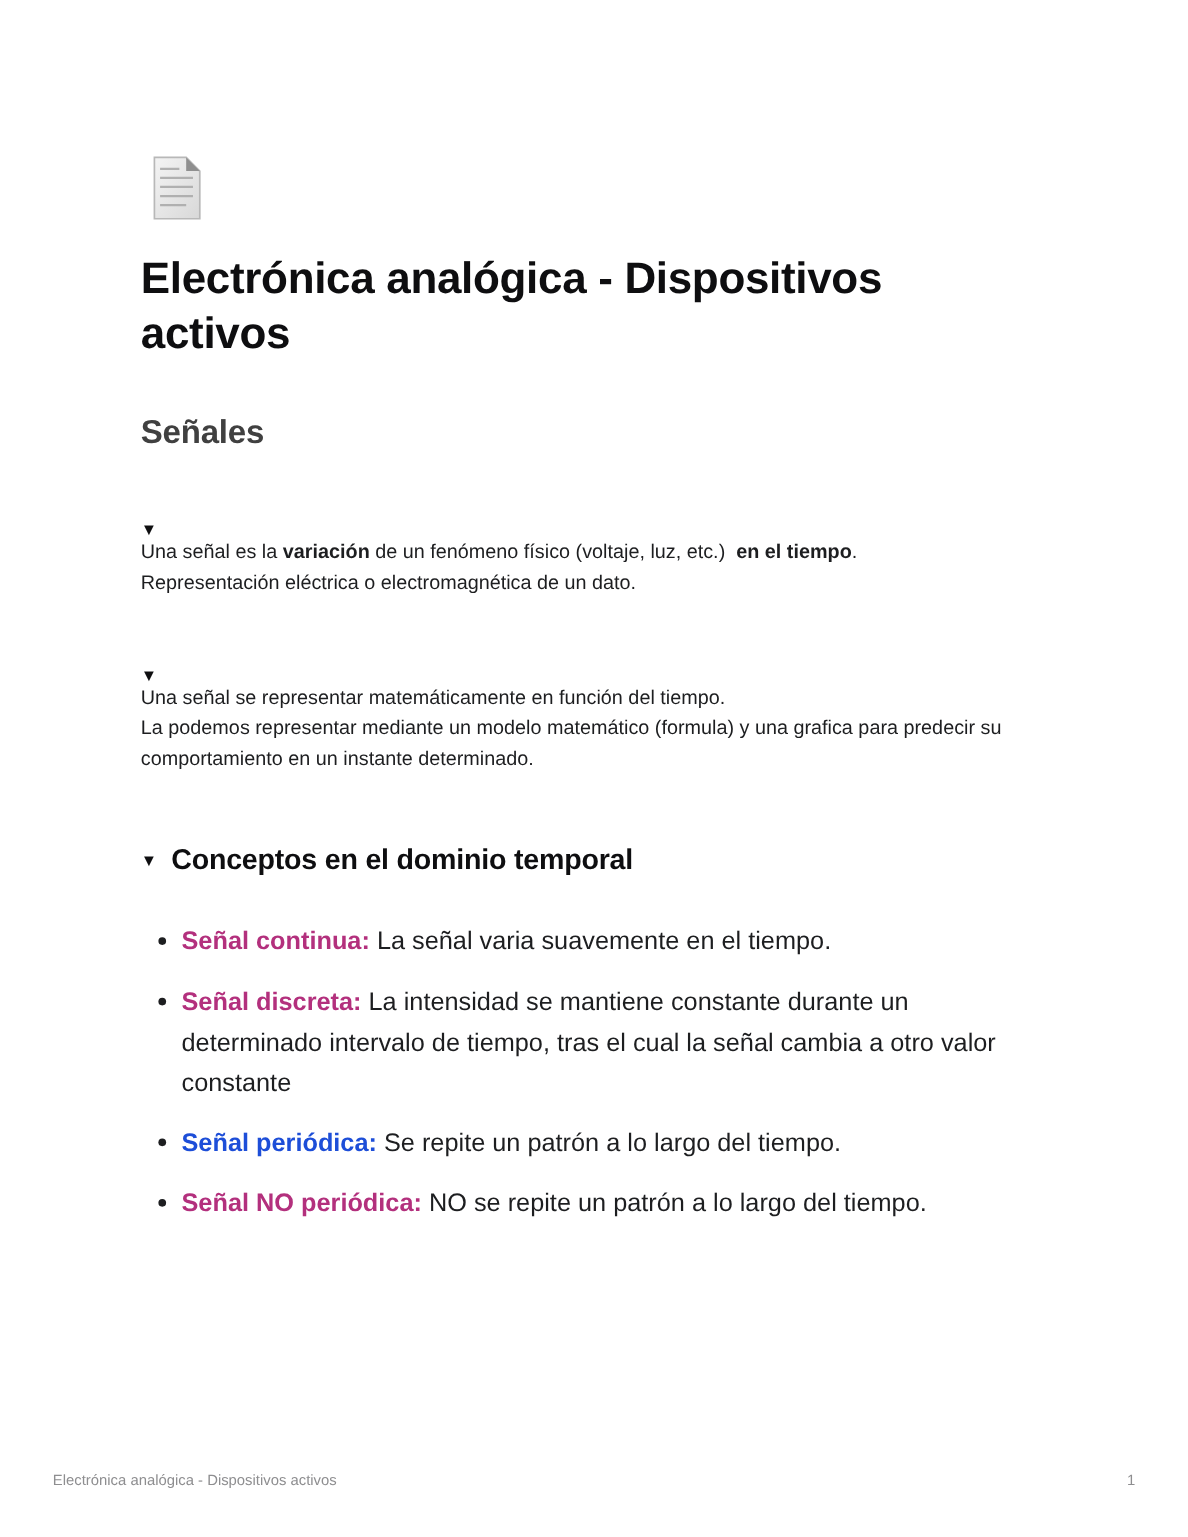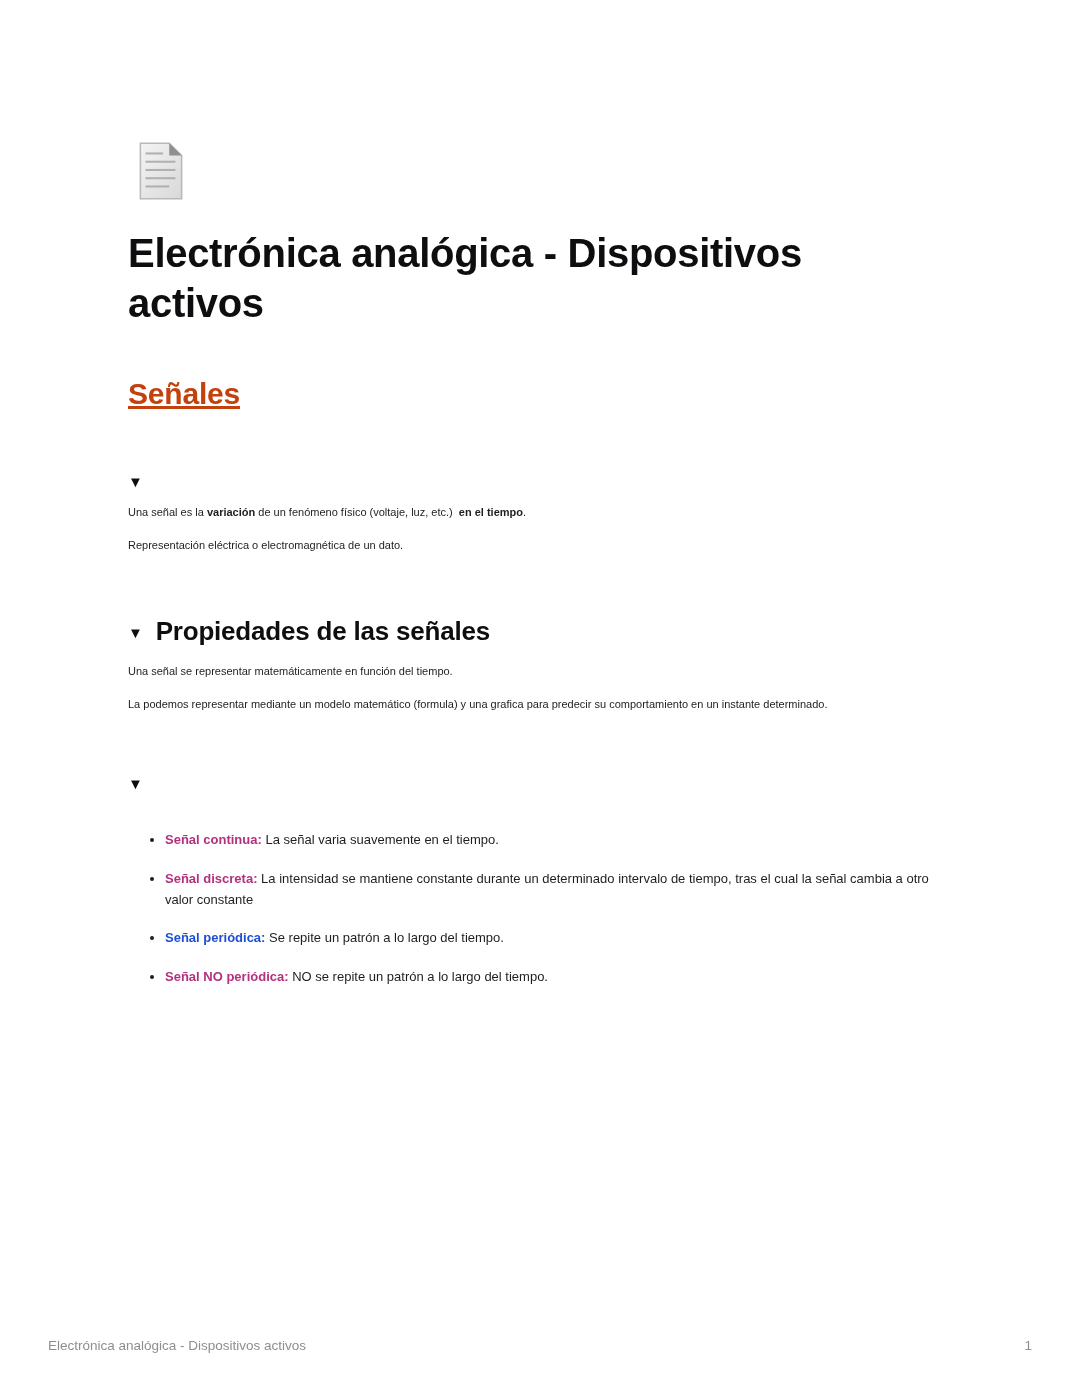--- a/index.html
+++ b/index.html
@@ -12,41 +12,40 @@
   }
   .content { padding:138px 128px 0 128px; }
 
   .doc-icon { width:66px; height:66px; display:block; margin-bottom:24px; }
 
   h1.title {
     font-size:40px; font-weight:700; line-height:1.26;
     letter-spacing:-0.3px; color:#0e0e10; max-width:700px;
   }
   h2.subtitle {
-    font-size:30px; font-weight:700; margin-top:48px; color:#c2410c;
+    font-size:30px; font-weight:700; margin-top:48px; color:#404040;
     letter-spacing:-0.2px;
-    text-decoration:underline;
   }
 
   .section { margin-top:62px; }
   .toggle-heading {
     display:flex; align-items:center; gap:13px;
     font-size:26px; font-weight:700; color:#0e0e10;
     cursor:pointer; letter-spacing:-0.2px;
   }
   .toggle-heading .tri { font-size:15px; line-height:1; position:relative; top:1px; }
 
   .section p {
-    font-size:11px; line-height:1.55; margin-top:16px;
+    font-size:18px; line-height:1.55; 
     max-width:824px; color:#1d1e20;
   }
 
   .section ul { margin-top:40px; padding-left:37px; }
   .section li {
-    font-size:13px; line-height:1.6; margin-bottom:18px;
+    font-size:23px; line-height:1.6; margin-bottom:18px;
     max-width:786px; color:#1d1e20;
   }
 
   .footer {
     position:absolute; left:48px; right:48px; bottom:44px;
     display:flex; justify-content:space-between; align-items:center;
     font-size:13.5px; color:#8e8e90;
   }
 </style>
 </head>
@@ -80,28 +79,28 @@
       <section class="section">
         <div class="toggle-heading">
           <span class="tri">▼</span>
         </div>
         <p><span>Una señal es la </span><span style="font-weight: 700;">variación</span><span> de un fenómeno físico (voltaje, luz, etc.) &nbsp;</span><span style="font-weight: 700;">en el tiempo</span><span>.</span></p>
         <p><span>Representación eléctrica o electromagnética de un dato.</span></p>
       </section>
       <section class="section">
         <div class="toggle-heading">
           <span class="tri">▼</span>
-          <span>Propiedades de las señales</span>
         </div>
         <p><span>Una señal se representar matemáticamente en función del tiempo.</span></p>
         <p><span>La podemos representar mediante un modelo matemático (formula) y una grafica para predecir su comportamiento en un instante determinado.</span></p>
       </section>
       <section class="section">
         <div class="toggle-heading">
           <span class="tri">▼</span>
+          <span>Conceptos en el dominio temporal</span>
         </div>
         <ul>
           <li><span style="font-weight: 700; color: rgb(179, 48, 125);">Señal continua:</span><span> La señal varia suavemente en el tiempo.</span></li>
           <li><span style="font-weight: 700; color: rgb(179, 48, 125); text-align: right;">Señal discreta:</span><span> La intensidad se mantiene constante durante un determinado intervalo de tiempo, tras el cual la señal cambia a otro valor constante</span></li>
           <li><span style="font-weight: 700; color: #1d4ed8;">Señal periódica:</span><span> Se repite un patrón a lo largo del tiempo.</span></li>
           <li><span style="font-weight: 700; color: rgb(179, 48, 125); margin-top: 20px;">Señal NO periódica:</span><span> NO se repite un patrón a lo largo del tiempo.</span></li>
         </ul>
       </section>
     </div>
 

